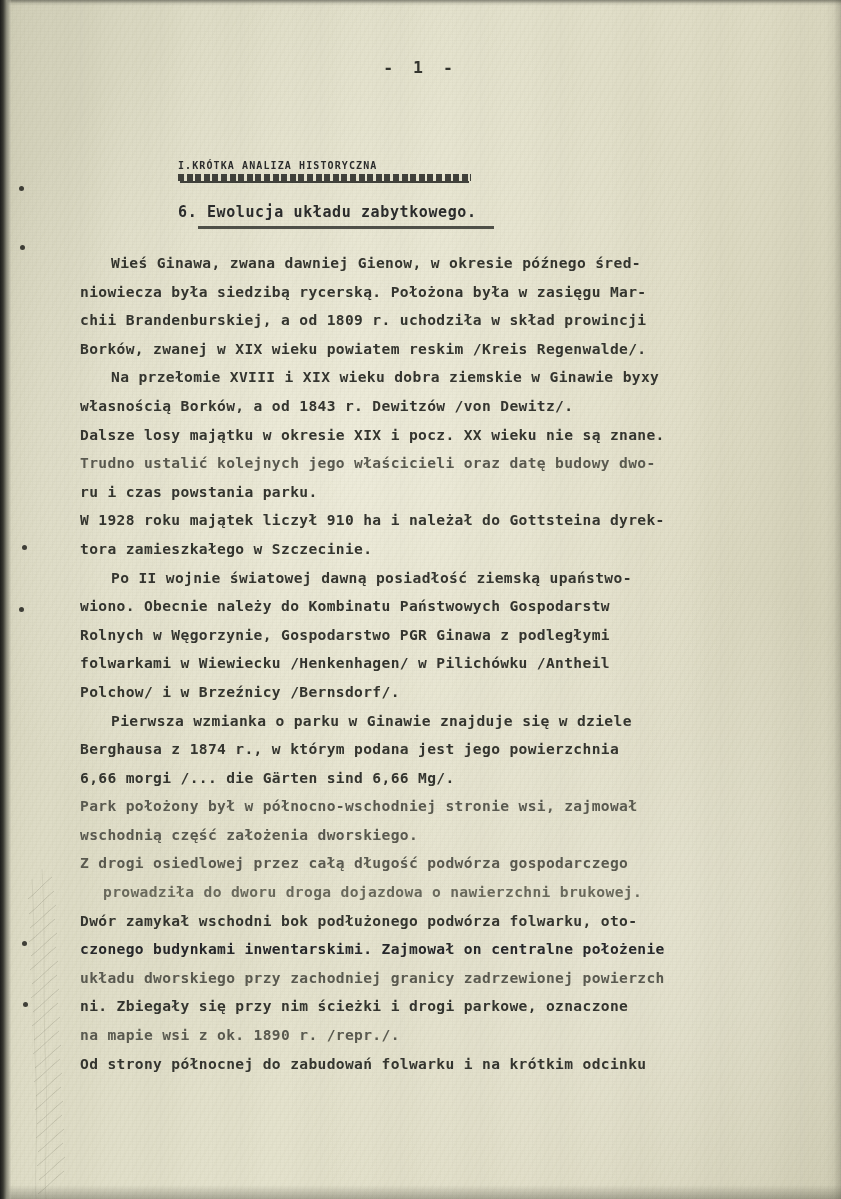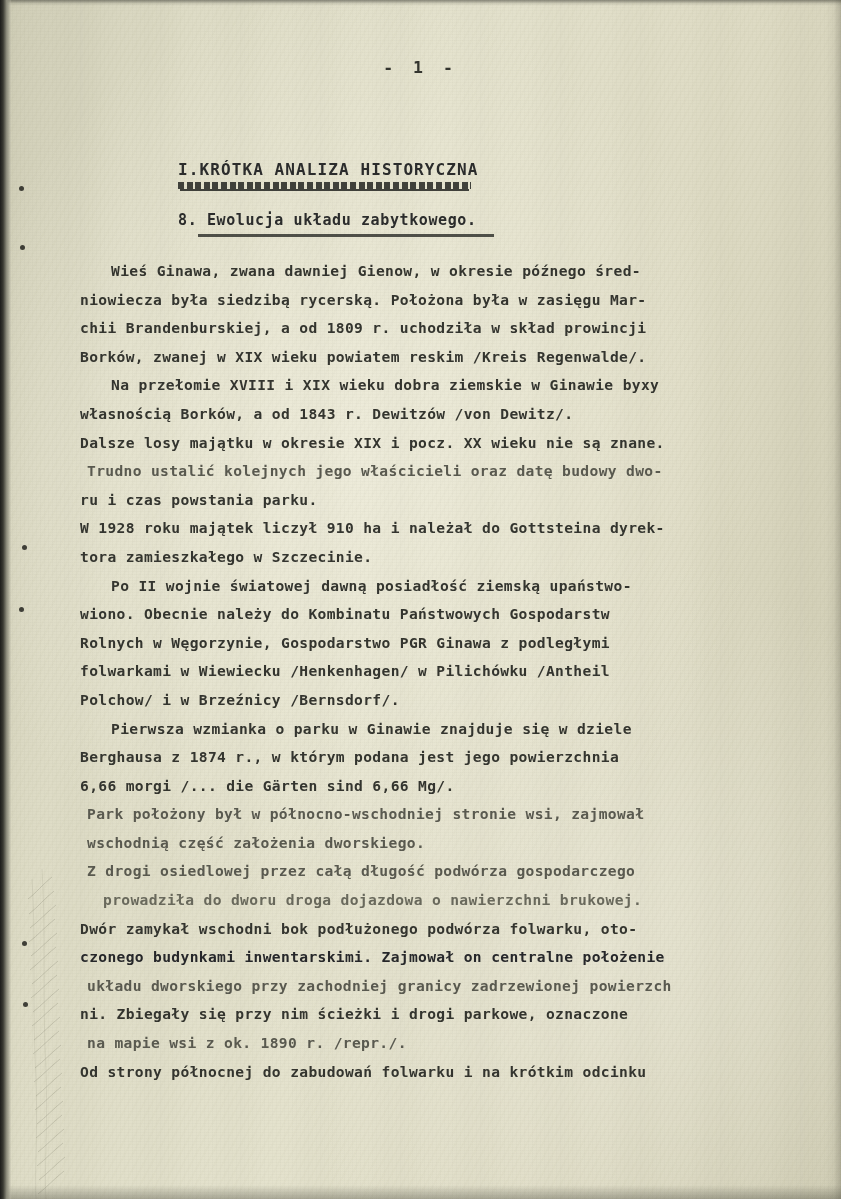--- a/index.html
+++ b/index.html
@@ -117,21 +117,21 @@
   }
 
   .body {
     position: absolute;
     left: 80px;
     top: 160px;
     width: 690px;
   }
 
   .heading {
-    font-size: 16px;
+    font-size: 10px;
     letter-spacing: 1.1px;
     font-weight: 700;
     color: #2b2c2c;
     margin-left: 98px;
     white-space: pre;
   }
   .rule-dbl {
     margin-left: 98px;
     margin-top: 3px;
     margin-bottom: 22px;
@@ -167,41 +167,41 @@
     letter-spacing: 0.35px;
     color: #34352f;
     white-space: pre;
     font-weight: bold;
   }
   .ln {
     display: block;
     white-space: pre;
   }
   
-  .ln.light  { color: #5a5a50; margin-left: 7px; }
+  .ln.light  { color: #5a5a50; }
   .ln.lighter{ color: #6a6a5d; margin-left: 23px; }
   .ln.dark   { color: #26272a; }
   .ln.ind    { text-indent: 31px; }
 
   .page, .page * { -webkit-font-smoothing: none; }
 </style>
 </head>
 <body>
 
 <div class="page">
 
   <div class="bands"></div>
 
   <div class="folio">- 1 -</div>
 
   <div class="body">
     <div class="heading">I.KRÓTKA ANALIZA HISTORYCZNA</div>
     <div class="rule-dbl"></div>
 
-    <div class="subheading">8. Ewolucja układu zabytkowego.</div>
+    <div class="subheading">6. Ewolucja układu zabytkowego.</div>
     <div class="rule-single"></div>
 
     <div class="lines"><span class="ln ind">Wieś Ginawa, zwana dawniej Gienow, w okresie późnego śred-</span><span class="ln">niowiecza była siedzibą rycerską. Położona była w zasięgu Mar-</span><span class="ln">chii Brandenburskiej, a od 1809 r. uchodziła w skład prowincji</span><span class="ln">Borków, zwanej w XIX wieku powiatem reskim /Kreis Regenwalde/.</span><span class="ln ind">Na przełomie XVIII i XIX wieku dobra ziemskie w Ginawie byxy</span><span class="ln">własnością Borków, a od 1843 r. Dewitzów /von Dewitz/.</span><span class="ln">Dalsze losy majątku w okresie XIX i pocz. XX wieku nie są znane.</span><span class="ln light">Trudno ustalić kolejnych jego właścicieli oraz datę budowy dwo-</span><span class="ln">ru i czas powstania parku.</span><span class="ln">W 1928 roku majątek liczył 910 ha i należał do Gottsteina dyrek-</span><span class="ln">tora zamieszkałego w Szczecinie.</span><span class="ln ind">Po II wojnie światowej dawną posiadłość ziemską upaństwo-</span><span class="ln">wiono. Obecnie należy do Kombinatu Państwowych Gospodarstw</span><span class="ln">Rolnych w Węgorzynie, Gospodarstwo PGR Ginawa z podległymi</span><span class="ln">folwarkami w Wiewiecku /Henkenhagen/ w Pilichówku /Antheil</span><span class="ln">Polchow/ i w Brzeźnicy /Bernsdorf/.</span><span class="ln ind">Pierwsza wzmianka o parku w Ginawie znajduje się w dziele</span><span class="ln">Berghausa z 1874 r., w którym podana jest jego powierzchnia</span><span class="ln">6,66 morgi /... die Gärten sind 6,66 Mg/.</span><span class="ln light">Park położony był w północno-wschodniej stronie wsi, zajmował</span><span class="ln light">wschodnią część założenia dworskiego.</span><span class="ln light">Z drogi osiedlowej przez całą długość podwórza gospodarczego</span><span class="ln lighter">prowadziła do dworu droga dojazdowa o nawierzchni brukowej.</span><span class="ln">Dwór zamykał wschodni bok podłużonego podwórza folwarku, oto-</span><span class="ln dark">czonego budynkami inwentarskimi. Zajmował on centralne położenie</span><span class="ln light">układu dworskiego przy zachodniej granicy zadrzewionej powierzch</span><span class="ln">ni. Zbiegały się przy nim ścieżki i drogi parkowe, oznaczone</span><span class="ln light">na mapie wsi z ok. 1890 r. /repr./.</span><span class="ln">Od strony północnej do zabudowań folwarku i na krótkim odcinku</span></div>
   </div>
 
   <svg class="fibers" viewBox="0 0 70 330" preserveAspectRatio="none">
     <g stroke="#5f5e4e" stroke-width="0.7" fill="none" opacity="0.55">
       <path d="M40,8 C30,16 24,24 16,30"></path>
       <path d="M42,22 C32,30 26,38 17,45"></path>
       <path d="M44,36 C34,44 27,52 18,59"></path>

